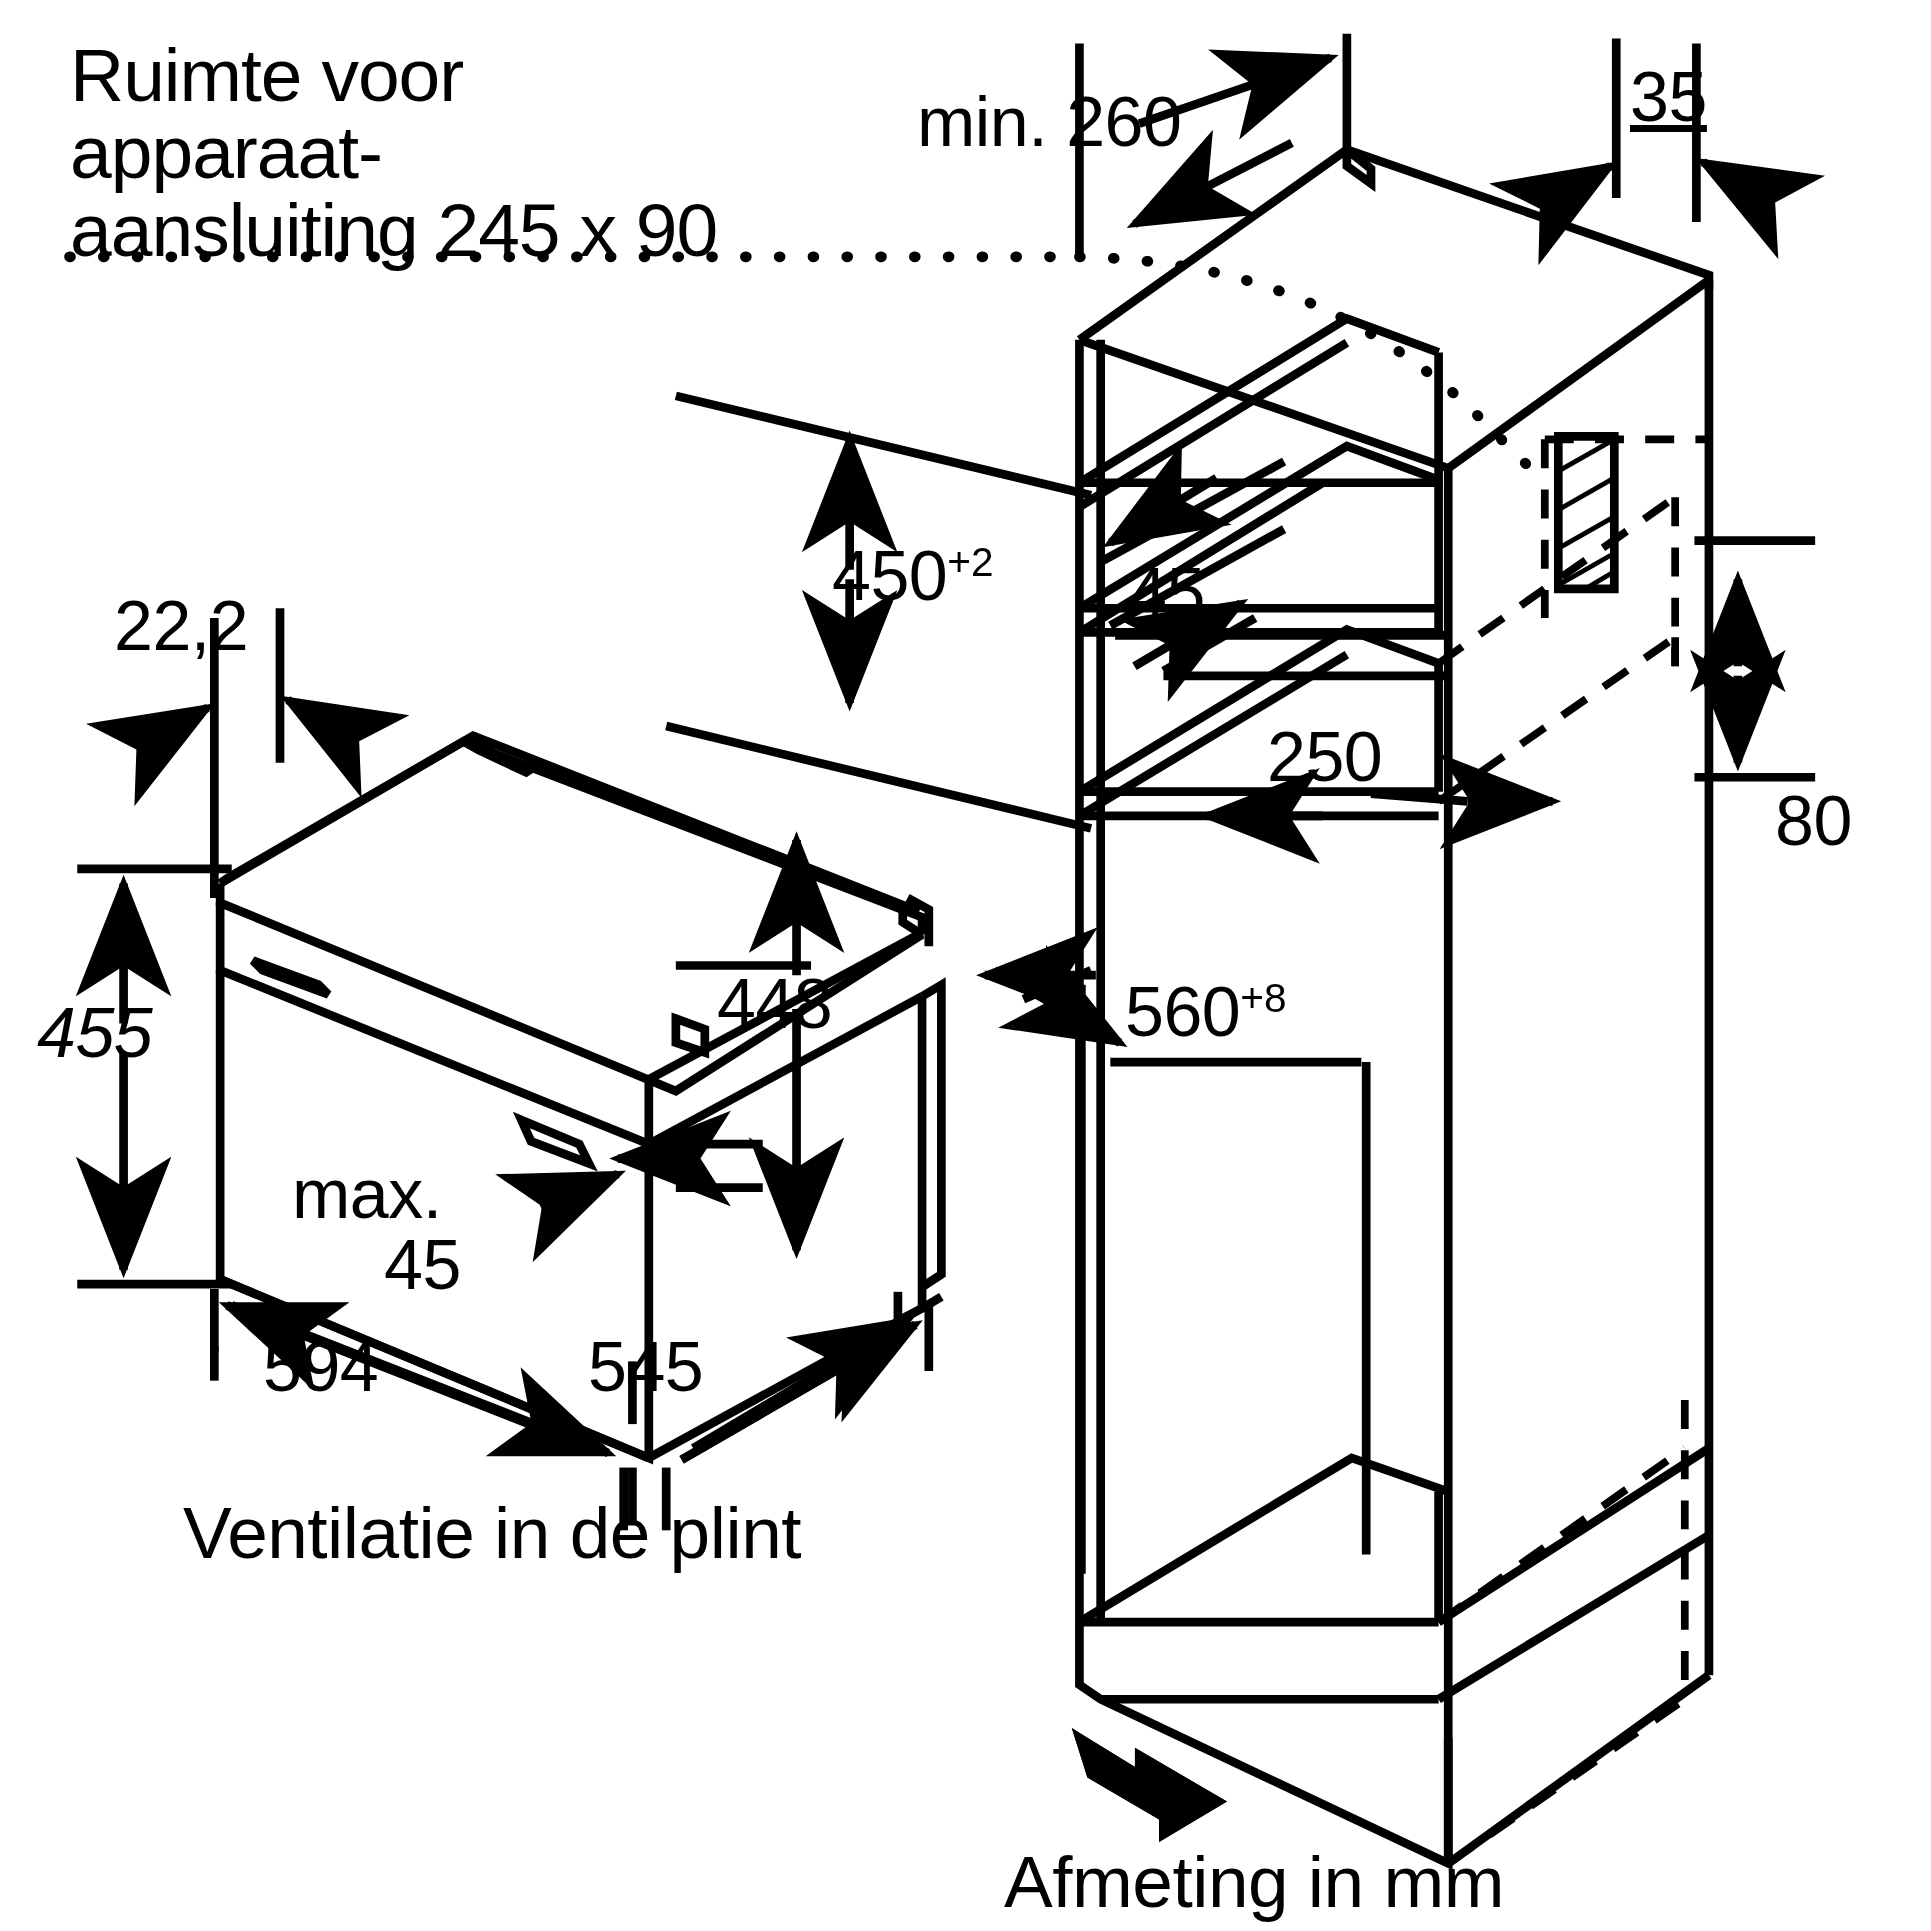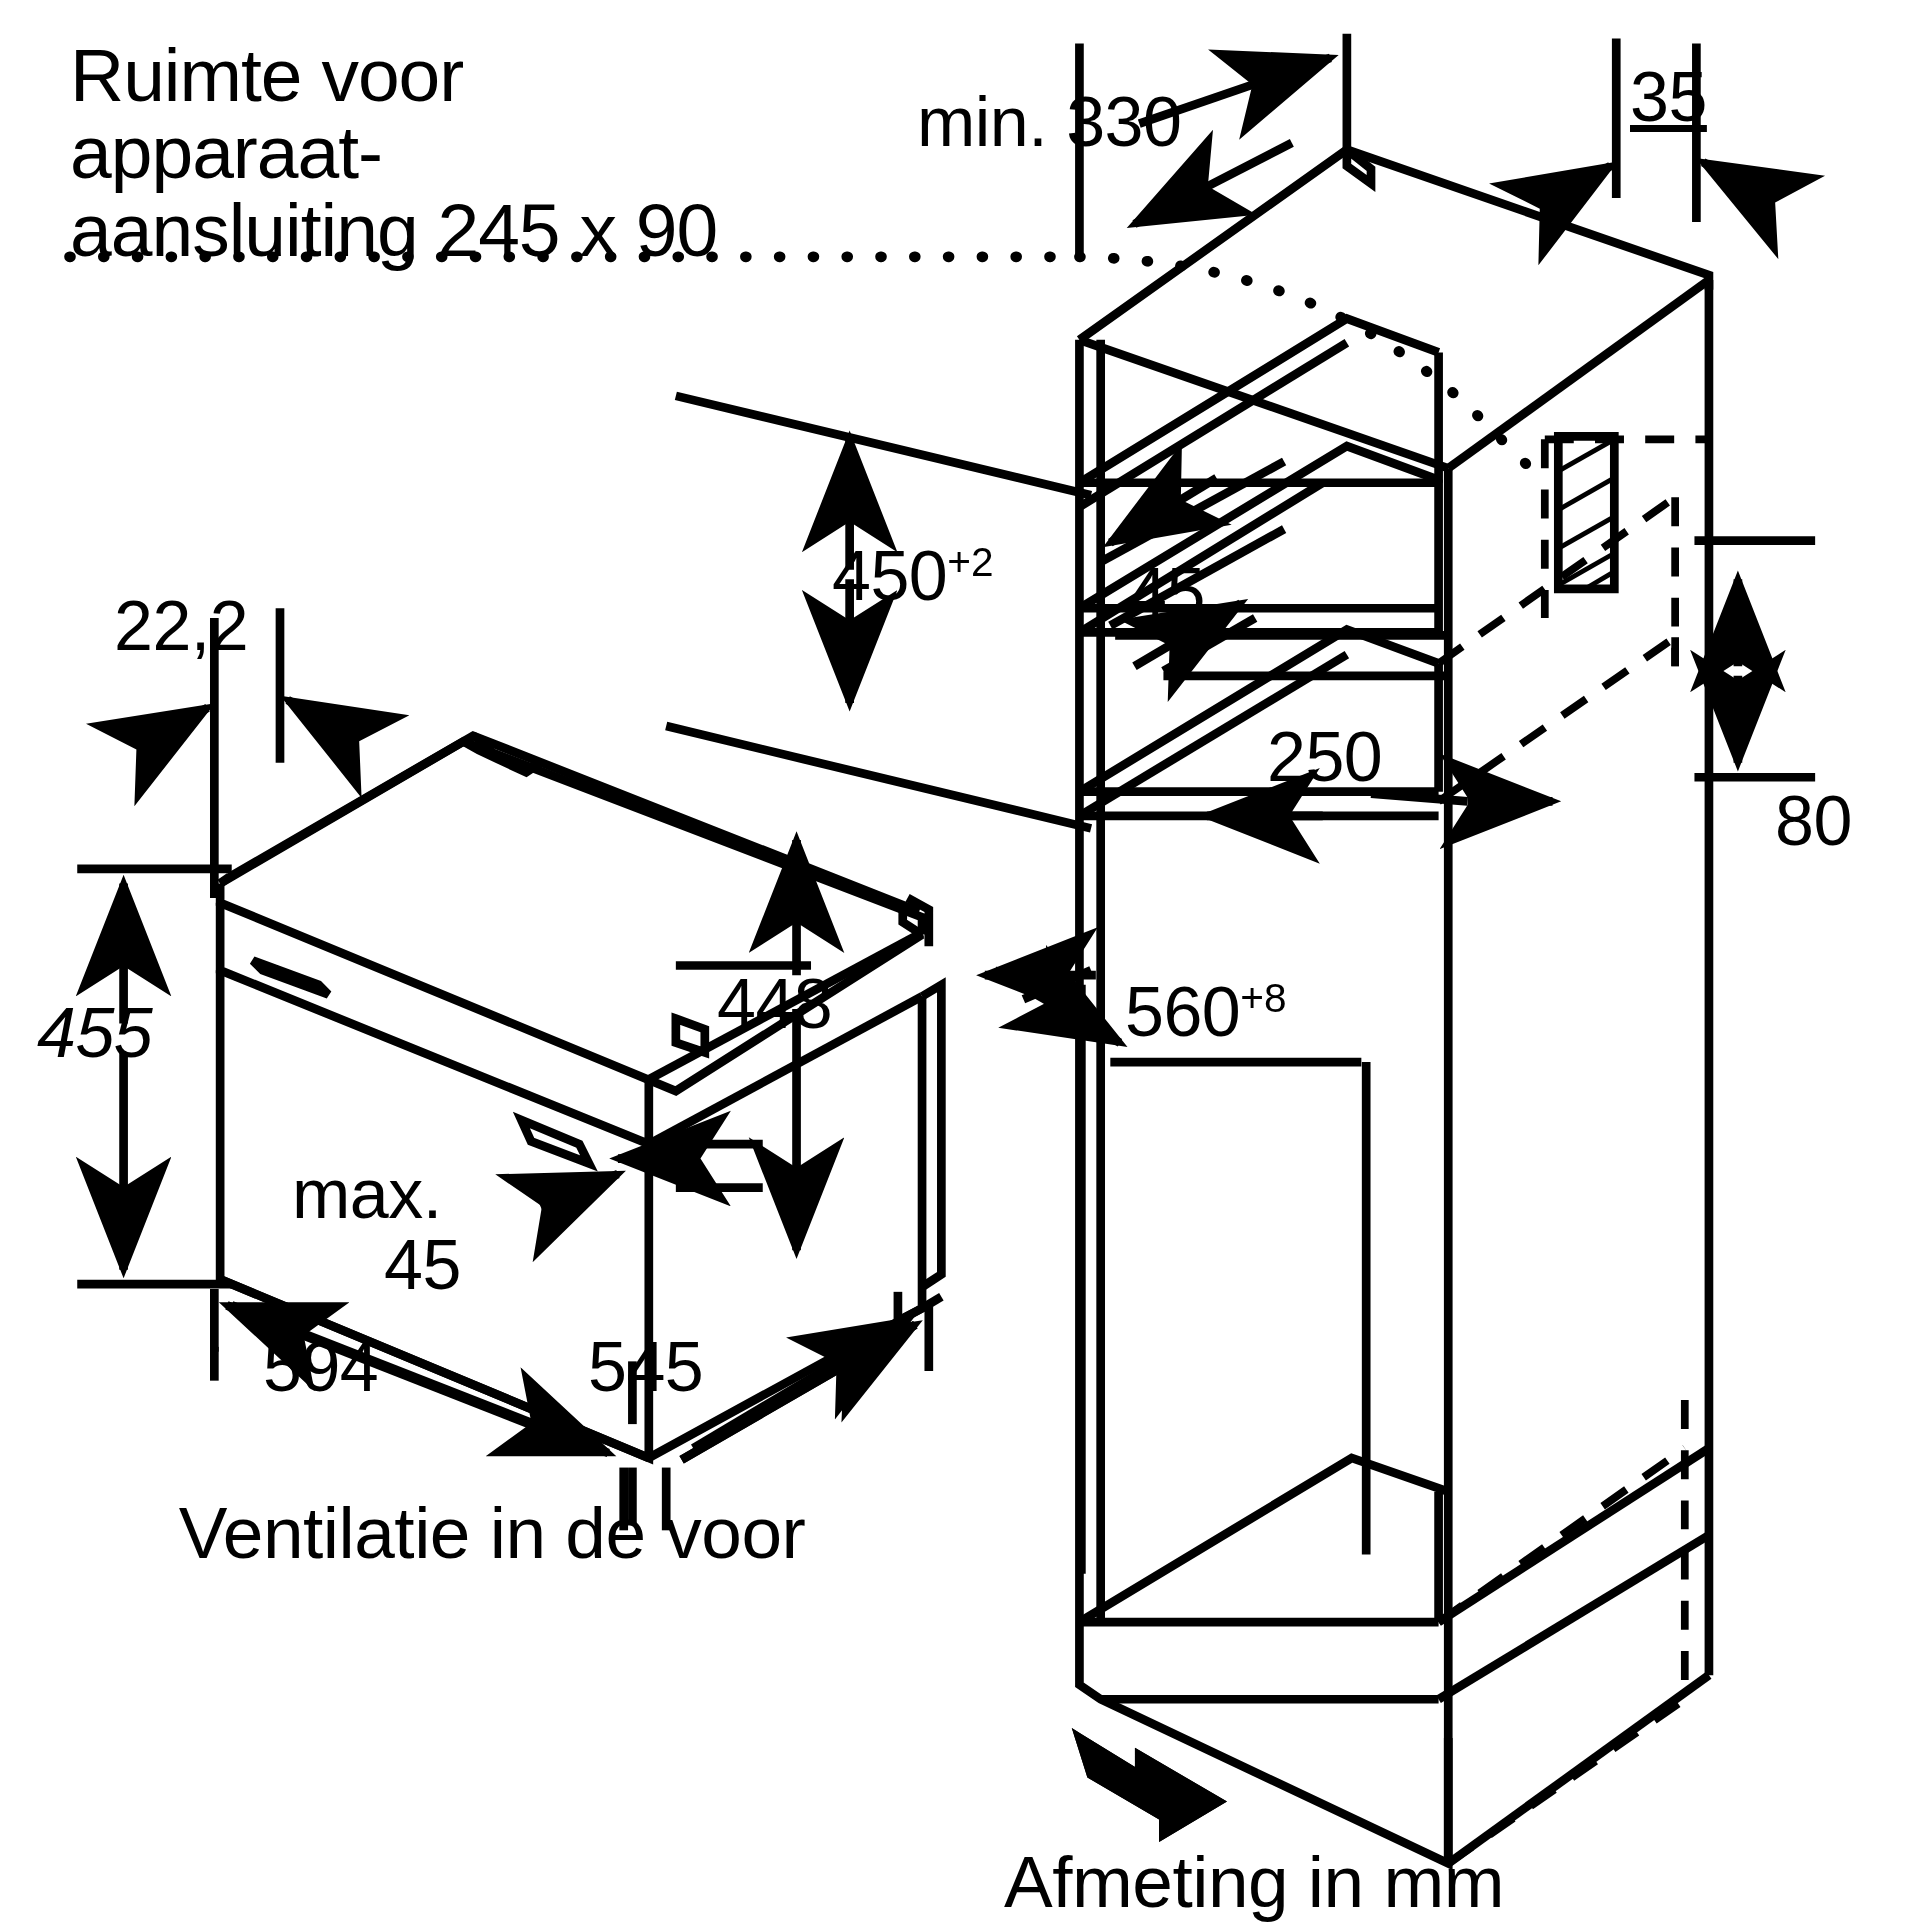--- a/index.html
+++ b/index.html
@@ -292,21 +292,21 @@
     </g>
 
   </svg>
 
   <div class="ttl-block">
     <div>Ruimte voor</div>
     <div>apparaat-</div>
     <div>aansluiting 245 x 90</div>
   </div>
 
-  <div class="lbl dim" style="left:917px; top:85px;">min. 330</div>
+  <div class="lbl dim" style="left:917px; top:85px;">min. 260</div>
 
   <div class="lbl dim" style="left:1630px; top:60px;text-decoration:underline;">35</div>
 
   <div class="lbl dim" style="left:832px; top:539px;"><span>450</span><span class="sup">+2</span></div>
 
   <div class="lbl dim" style="left:1128px; top:556px;">45</div>
 
   <div class="lbl dim" style="left:1267px; top:720px;">250</div>
 
   <div class="lbl dim" style="left:1775px; top:784px;">80</div>
@@ -320,19 +320,19 @@
   <div class="lbl dim" style="left:717px; top:967px;">448</div>
 
   <div class="lbl dim" style="left:292px; top:1157px;">max.</div>
   <div class="lbl dim" style="left:384px; top:1228px;">45</div>
 
   <div class="lbl dim" style="left:263px; top:1330px;">594</div>
 
   <div class="lbl dim" style="left:588px; top:1330px;">545</div>
 
   <div class="bottom-left" style="left:135px; top:1492px; width:714px;">
-    <div>Ventilatie in de voor</div>
+    <div>Ventilatie in de plint</div>
   </div>
 
   <div class="footer-right" style="left:1004px; top:1798px;">Afmeting in mm</div>
 
 </div>
 
 
 </body></html>

